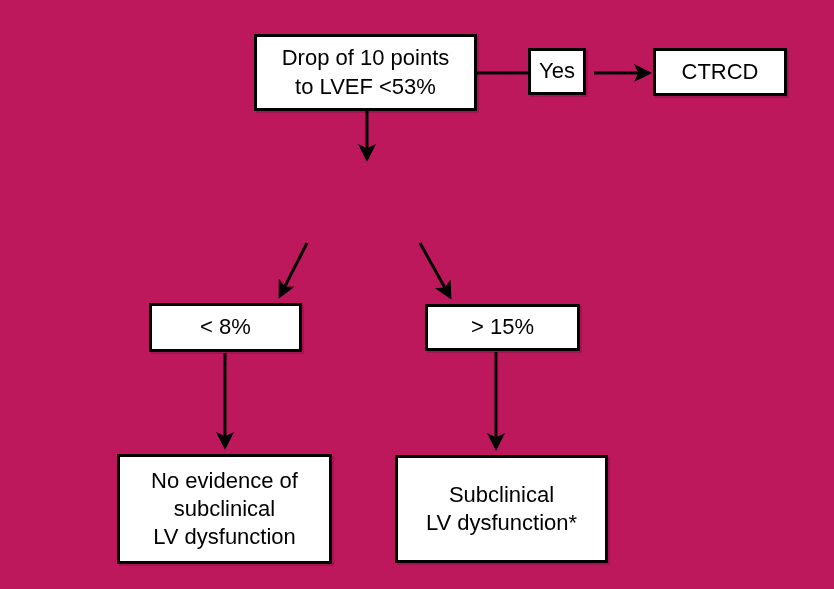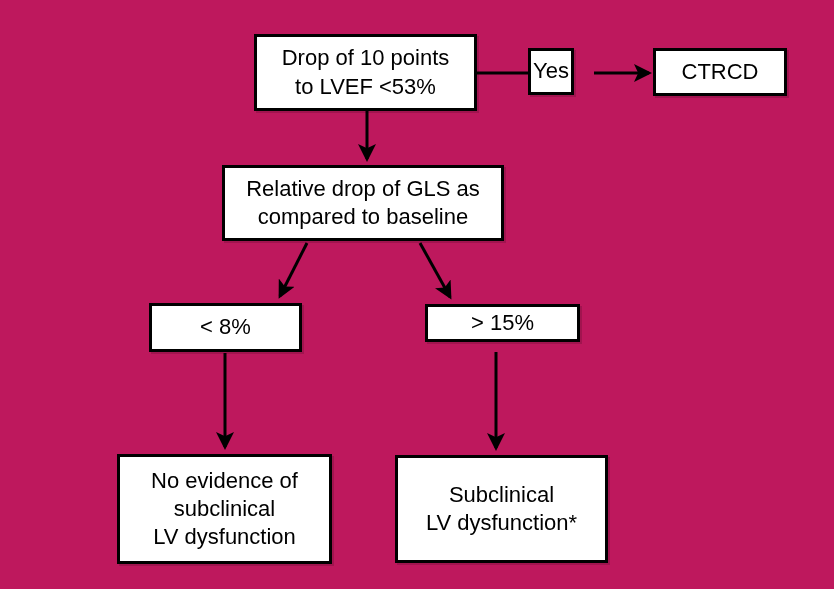--- a/index.html
+++ b/index.html
@@ -30,25 +30,25 @@
     display: flex;
     align-items: center;
     justify-content: center;
     text-align: center;
     font-size: 22px;
     line-height: 1.28;
     white-space: pre-line;
     box-shadow: 2px 2px 0 rgba(0,0,0,0.15);
   }
   .n-lvef  { left: 254px; top: 34px;  width: 223px; height: 77px; }
-  .n-yes   { left: 528px; top: 48px;  width: 46px;  height: 47px; }
+  .n-yes   { left: 528px; top: 48px;  width: 58px;  height: 47px; }
   .n-ctrcd { left: 653px; top: 48px;  width: 134px; height: 48px; text-align: right; }
   .n-gls   { left: 222px; top: 165px; width: 282px; height: 76px; }
   .n-lt8   { left: 149px; top: 303px; width: 153px; height: 49px; }
-  .n-gt15  { left: 425px; top: 304px; width: 155px; height: 38px; }
+  .n-gt15  { left: 425px; top: 304px; width: 155px; height: 47px; }
   .n-noev  { left: 117px; top: 454px; width: 215px; height: 110px; text-align: center; }
   .n-subcl { left: 395px; top: 455px; width: 213px; height: 108px; }
 </style>
 </head>
 <body>
 
 <div class="canvas">
 
   <svg class="arrows" width="834" height="589" viewBox="0 0 834 589">
     <defs>
@@ -71,24 +71,20 @@
   </div>
 
   <div class="node n-yes">
     <span>Yes</span>
   </div>
 
   <div class="node n-ctrcd">
     <span>CTRCD</span>
   </div>
 
-  <div class="node n-gls">
-    <span>Relative drop of GLS as
-compared to baseline</span>
-  </div>
 
   <div class="node n-lt8">
     <span>&lt; 8%</span>
   </div>
 
   <div class="node n-gt15">
     <span>&gt; 15%</span>
   </div>
 
   <div class="node n-noev">

